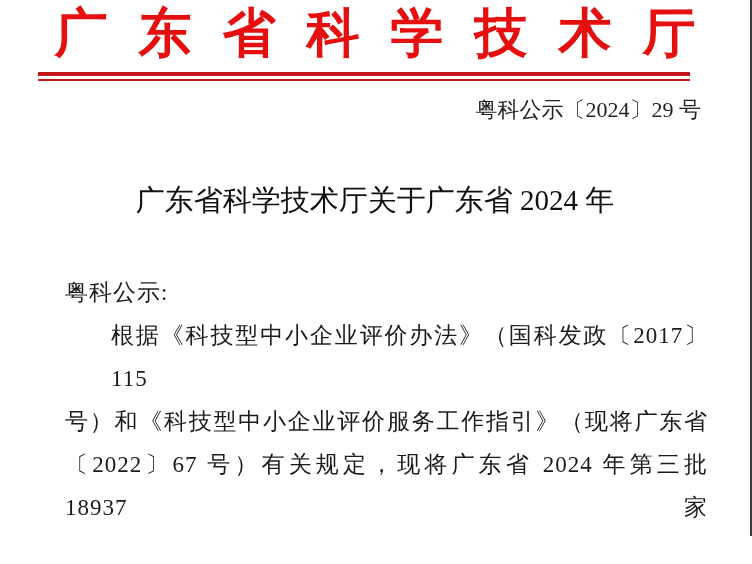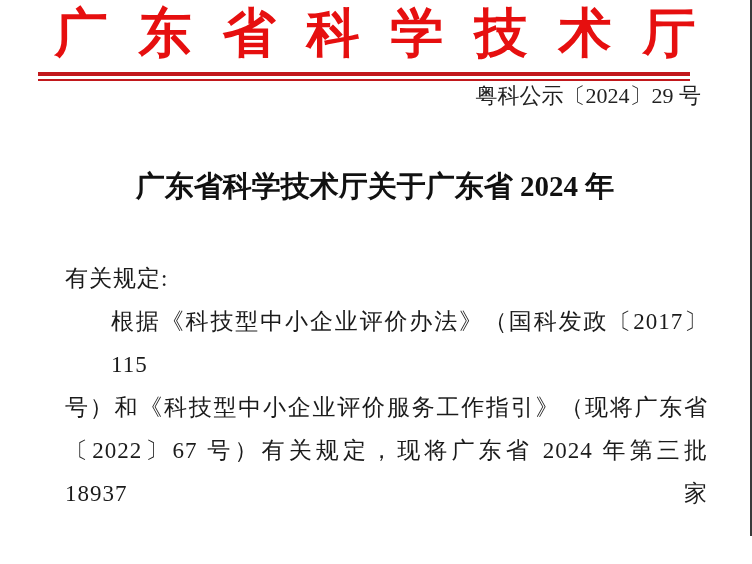--- a/index.html
+++ b/index.html
@@ -35,32 +35,33 @@
   .rule-thick {
     height: 4px;
     background: #c2181c;
   }
   .rule-thin {
     height: 2px;
     background: #c2181c;
     margin-top: 3px;
   }
   .doc-number {
+    margin-top: 14px;
     padding-right: 49px;
     text-align: right;
     font-size: 22px;
     line-height: 30px;
     color: #222222;
   }
   .title-block {
     margin-top: 48px;
     text-align: center;
     font-size: 29px;
     line-height: 55px;
-    font-weight: 700;
+    font-weight: 400;
     color: #111111;
   }
   .body-block {
     margin: 43px 42px 0 65px;
     font-size: 23px;
     line-height: 43px;
     color: #1b1b1b;
     letter-spacing: 1px;
   }
   .j-line {
@@ -86,20 +87,20 @@
     <div class="rule-thin"></div>
   </div>
 
   <div class="doc-number">粤科公示〔2024〕29 号</div>
 
   <div class="title-block">
     <div>广东省科学技术厅关于广东省 2024 年</div>
   </div>
 
   <div class="body-block">
-    <div class="salutation">有关规定:</div>
+    <div class="salutation">粤科公示:</div>
     <div class="j-line indent-2">根据《科技型中小企业评价办法》（国科发政〔2017〕115</div>
     <div class="j-line">号）和《科技型中小企业评价服务工作指引》（现将广东省</div>
     <div class="j-line">〔2022〕67 号）有关规定，现将广东省 2024 年第三批 18937 家</div>
 
   </div>
 
 </div>
 
 </body></html>

